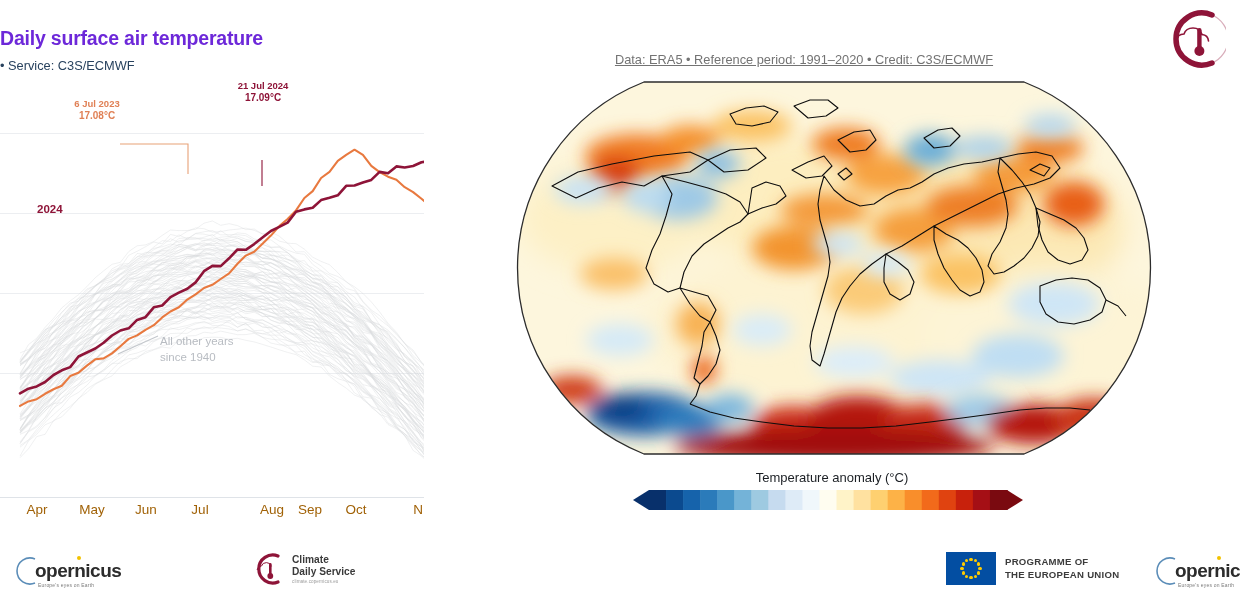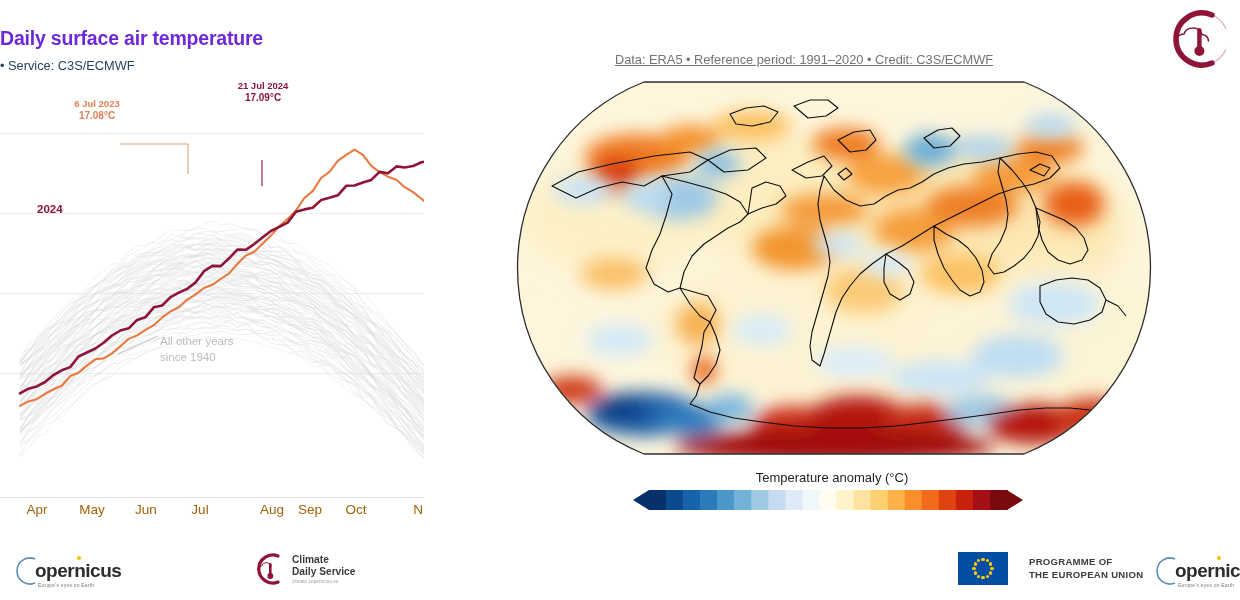--- a/index.html
+++ b/index.html
@@ -411,21 +411,21 @@
           <rect x="305.81" y="1" width="17.65" height="20" fill="#e04310"></rect>
           <rect x="322.86" y="1" width="17.65" height="20" fill="#c8210c"></rect>
           <rect x="339.90" y="1" width="17.65" height="20" fill="#a50f15"></rect>
           <rect x="356.95" y="1" width="17.65" height="20" fill="#7a0a10"></rect>
           <path d="M374,1 L374,21 L390,11 Z" fill="#7a0a10"></path>
         </g>
     </svg>
 
 
     <div id="logos-right">
-        <div class="logo-group" style="left: 110px; top: 10px; gap: 12px;">
+        <div class="logo-group" style="left: 98px; top: 10px;">
           <div class="eu-flag">
             <i style="left: 23.3px; top: 5.8px;"></i>
             <i style="left: 27.8px; top: 7.00577px;"></i>
             <i style="left: 31.0942px; top: 10.3px;"></i>
             <i style="left: 32.3px; top: 14.8px;"></i>
             <i style="left: 31.0942px; top: 19.3px;"></i>
             <i style="left: 27.8px; top: 22.5942px;"></i>
             <i style="left: 23.3px; top: 23.8px;"></i>
             <i style="left: 18.8px; top: 22.5942px;"></i>
             <i style="left: 15.5058px; top: 19.3px;"></i>

